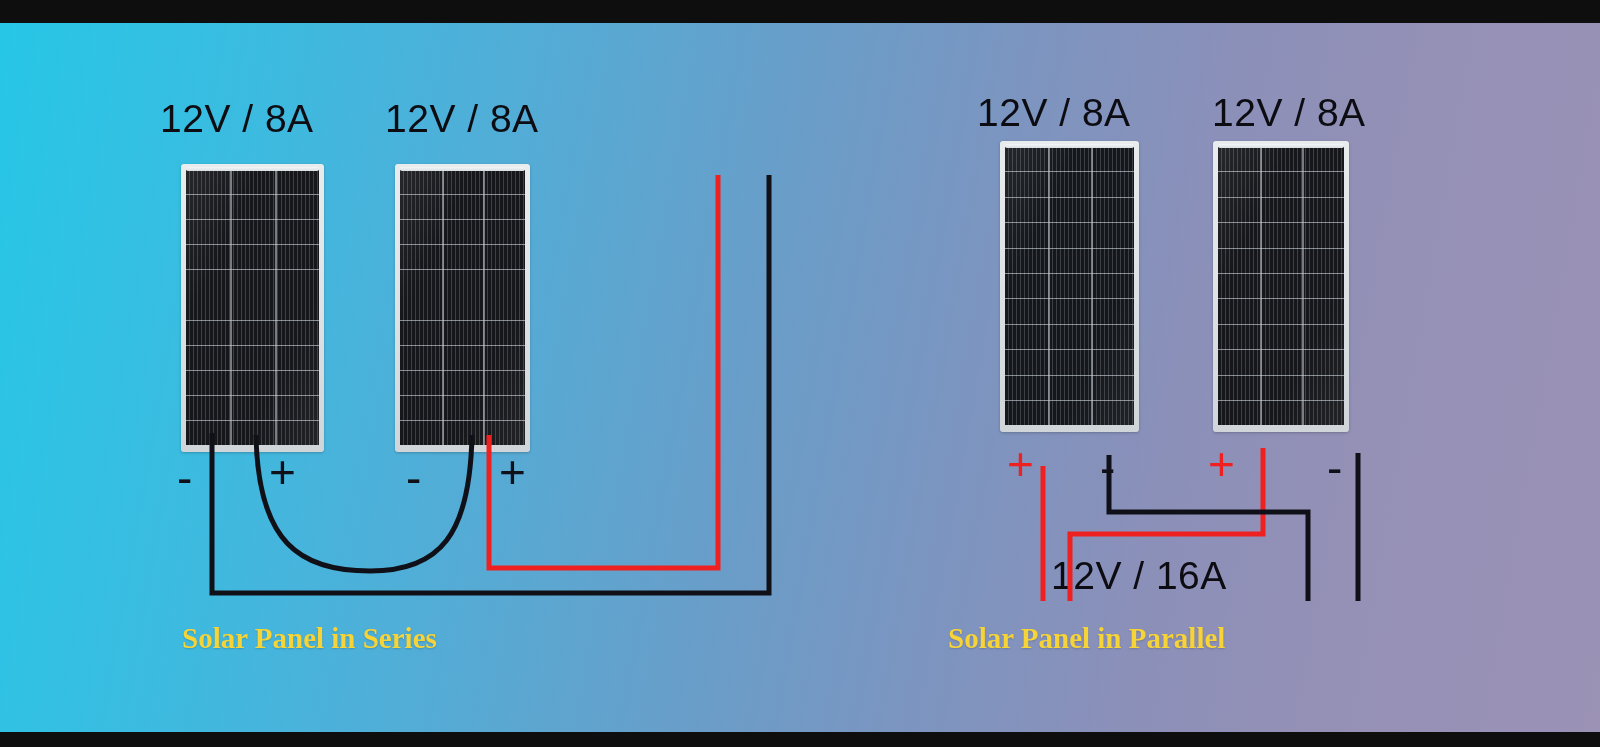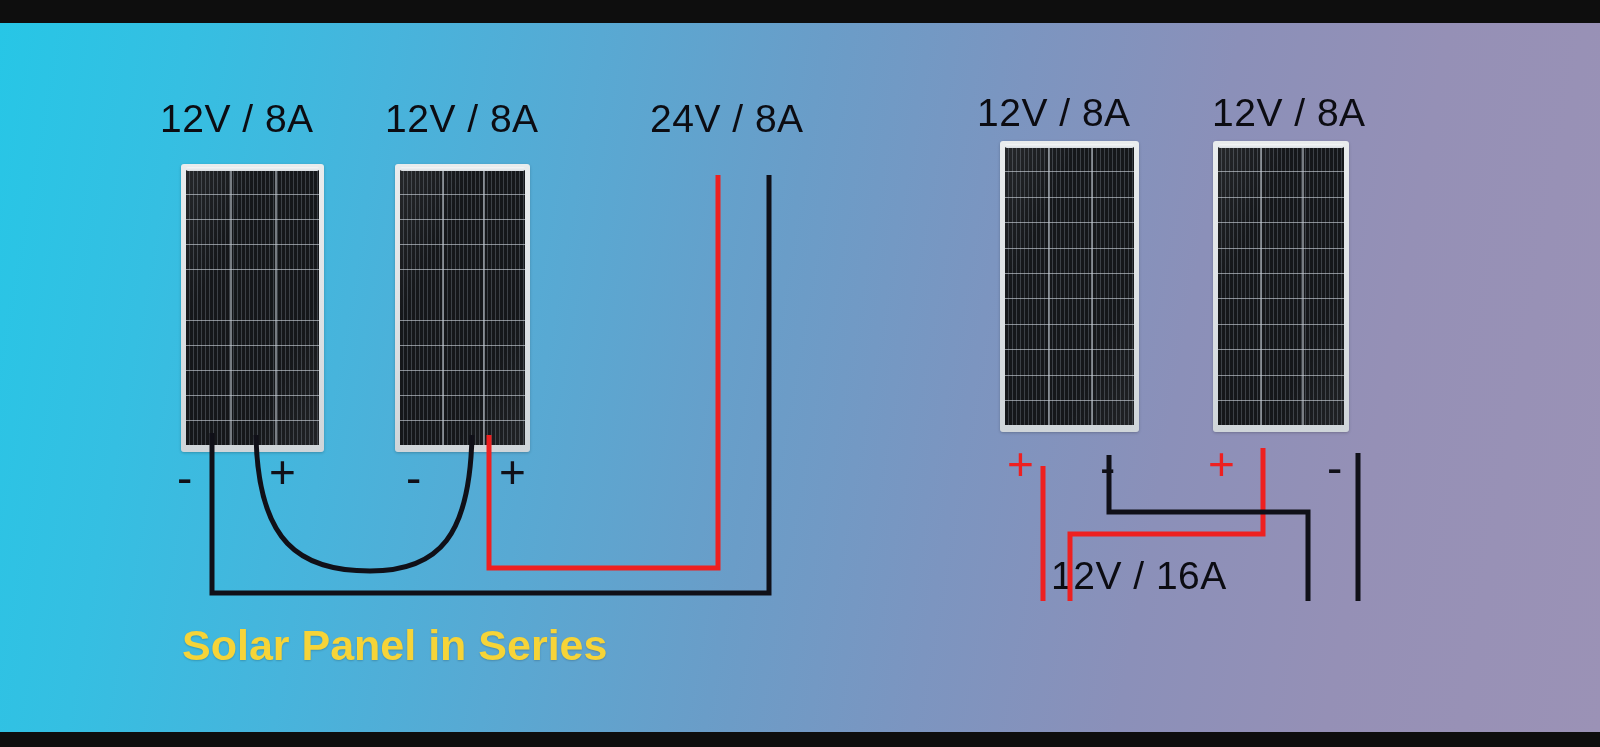--- a/index.html
+++ b/index.html
@@ -70,22 +70,22 @@
   }
   .panel .toprail{
     position:absolute;left:5px;right:5px;top:3px;height:4px;
     background:linear-gradient(180deg,#f4f6f7,#d9dee2);border-radius:2px;
   }
 
   
   .spec{position:absolute;color:#0c0c12;font-size:39px;font-weight:400;
         font-family:"Liberation Sans Narrow","Liberation Sans",sans-serif;
         letter-spacing:.5px;white-space:nowrap;line-height:1;}
-  .caption{position:absolute;color:#f6d438;font-size:43px;font-weight:bold;
-        font-family:Liberation Sans, sans-serif;white-space:nowrap;line-height:1;
+  .caption{position:absolute;color:#f6d438;font-size:29px;font-weight:bold;
+        font-family:Liberation Serif, serif;white-space:nowrap;line-height:1;
         text-shadow:0 1px 2px rgba(0,0,0,.18);}
 
   .sym{position:absolute;font-size:46px;line-height:1;font-weight:400;
        font-family:"Liberation Sans",sans-serif;white-space:nowrap;}
   .sym.blk{color:#101018;}
   .sym.red{color:#ee2020;}
 
   svg.wires{position:absolute;left:0;top:0;width:1600px;height:709px;overflow:visible;}
 </style>
 </head>
@@ -93,21 +93,20 @@
 
 <div id="stage">
 
   <div class="bar top"></div>
   <div class="bar bot"></div>
 
   <div id="canvas">
 
     <div class="spec" style="left:160px;top:76px;">12V / 8A</div>
     <div class="spec" style="left:385px;top:76px;">12V / 8A</div>
-    <div class="spec" style="left:650px;top:76px;">24V / 8A</div>
 
     <div class="panel" style="left:181px;top:141px;width:143px;height:288px;--rh:25.1px;">
       <div class="glass">
         <div class="fingers"></div>
         <div class="rows"></div>
         <div class="bus b1"></div>
         <div class="bus b2"></div>
         <div class="sheen"></div>
       </div>
       <div class="toprail"></div>
@@ -156,20 +155,21 @@
       <div class="toprail"></div>
     </div>
 
     <div class="sym red" style="left:1007px;top:418px;">+</div>
     <div class="sym blk" style="left:1100px;top:422px;">-</div>
     <div class="sym red" style="left:1208px;top:418px;">+</div>
     <div class="sym blk" style="left:1327px;top:422px;">-</div>
 
     <div class="spec" style="left:1051px;top:533px;">12V / 16A</div>
 
+    <div class="caption" style="left:948px;top:601px;">Solar Panel in Parallel</div>
 
     <svg class="wires" viewBox="0 0 1600 709">
       <g fill="none" stroke-linecap="butt" stroke-linejoin="miter">
 
         <path d="M212,410 L212,570 L769,570 L769,152" stroke="#101018" stroke-width="5"></path>
 
         <path d="M256,412 C258,520 300,548 370,548 C440,548 470,512 472,412" stroke="#101018" stroke-width="5"></path>
 
         <path d="M489,412 L489,545 L718,545 L718,152" stroke="#ee2020" stroke-width="5"></path>
 

